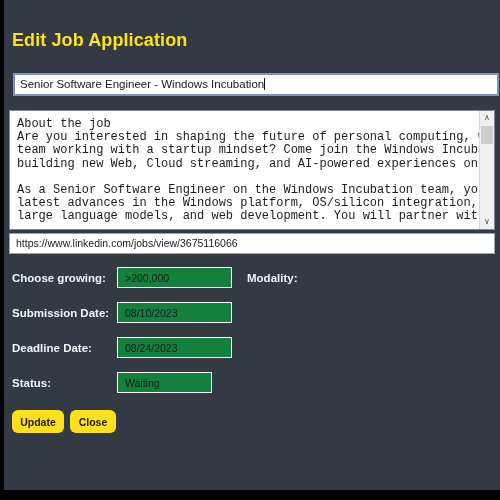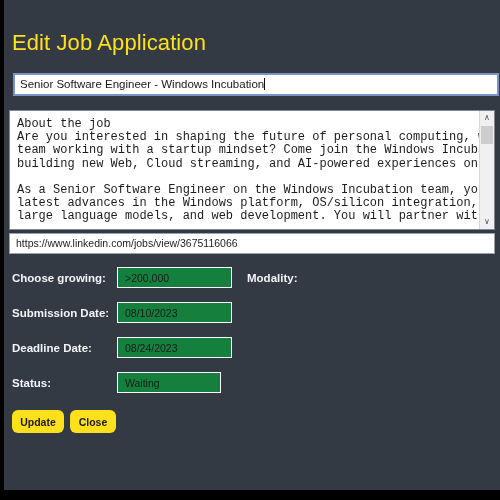--- a/index.html
+++ b/index.html
@@ -22,22 +22,22 @@
     height: 490px;
     background: #333a44;
     box-sizing: border-box;
     overflow: hidden;
   }
 
   .page-title {
     position: absolute;
     left: 8px;
     top: 30px;
-    font-size: 22px;
-    font-weight: normal;
+    font-size: 18px;
+    font-weight: bold;
     color: #ffe01a;
     letter-spacing: 0.1px;
     white-space: nowrap;
   }
 
   
   .title-input-wrap {
     position: absolute;
     left: 9px;
     top: 73px;
@@ -175,21 +175,21 @@
   .lbl-modality { left: 243px; top: 272px; }
   .fld-modality { left: 303px; top: 267px; width: 118px; }
 
   .lbl-submission { left: 8px;  top: 307px; }
   .fld-submission { left: 113px; top: 302px; width: 115px; }
 
   .lbl-deadline   { left: 8px;  top: 342px; }
   .fld-deadline   { left: 113px; top: 337px; width: 115px; }
 
   .lbl-status     { left: 8px;  top: 377px; }
-  .fld-status     { left: 113px; top: 372px; width: 104px; }
+  .fld-status     { left: 113px; top: 372px; width: 95px; }
 
   
   .btn {
     position: absolute;
     background: #ffe01a;
     border: none;
     border-radius: 6px;
     height: 23px;
     font-family: "Liberation Sans", sans-serif;
     font-size: 10.5px;

